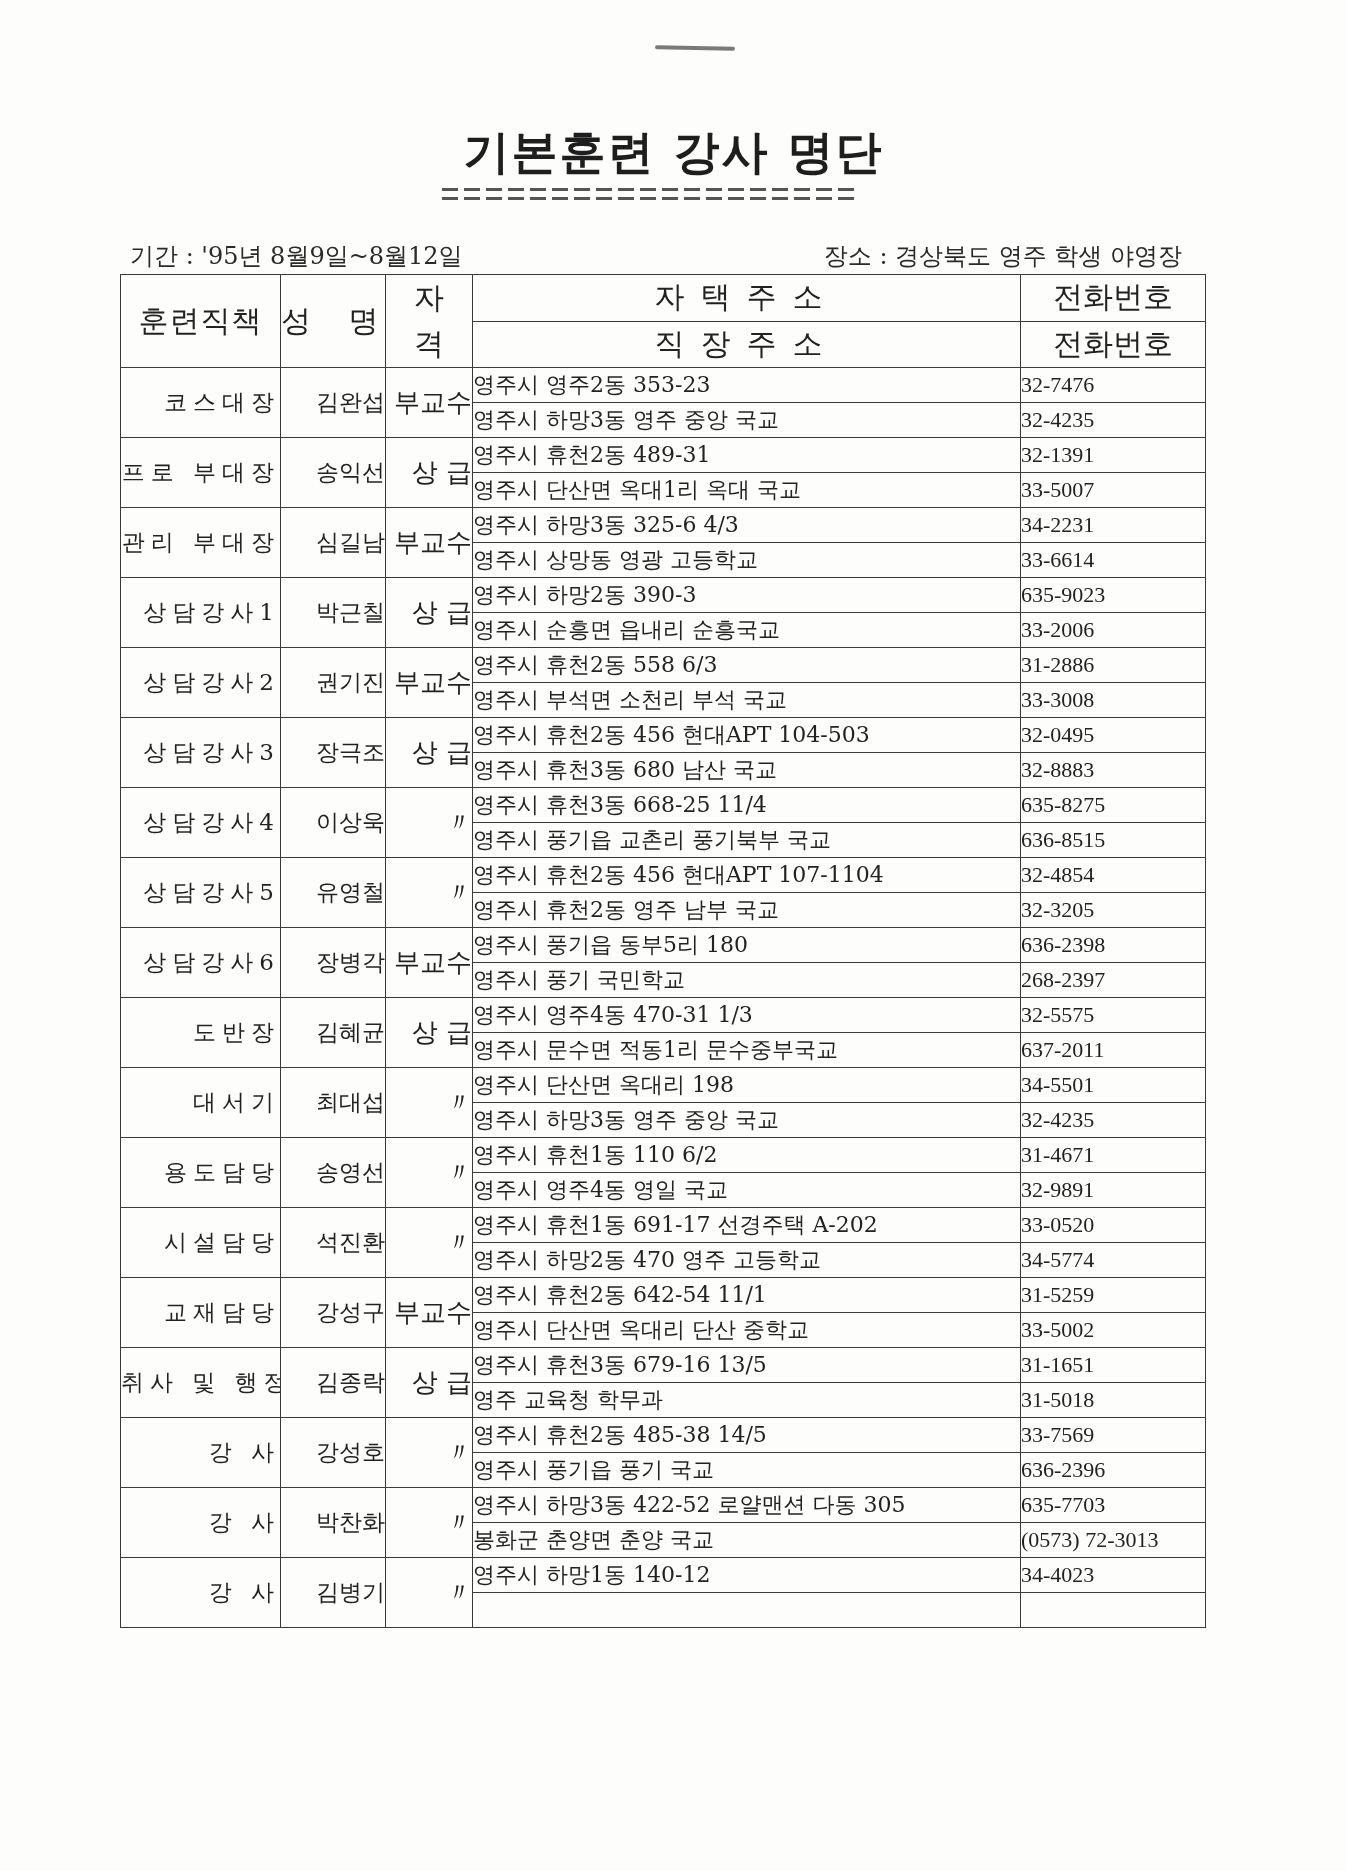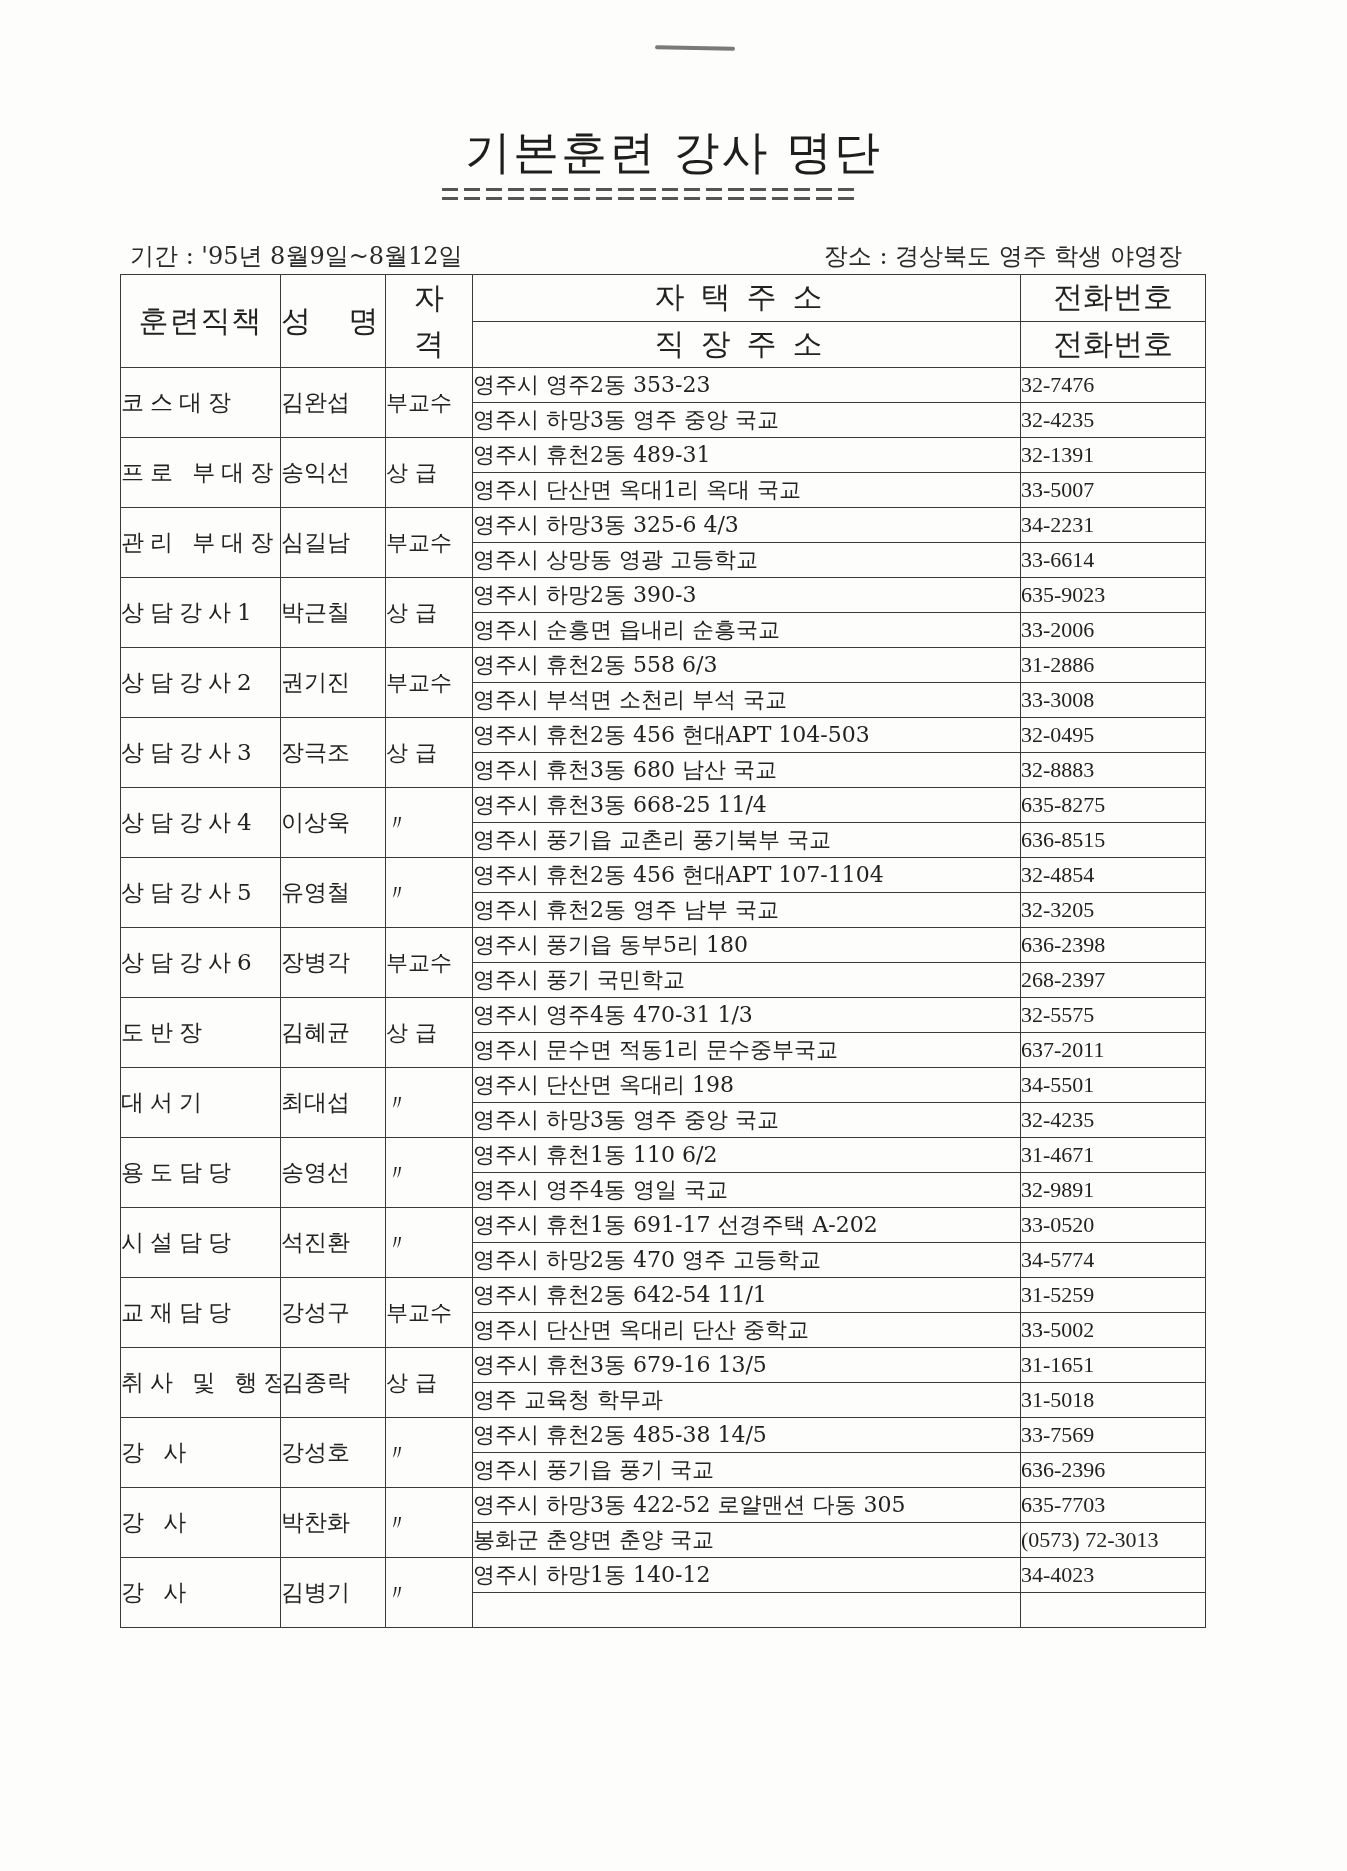--- a/index.html
+++ b/index.html
@@ -13,21 +13,21 @@
   }
   .staple {
     position: absolute; left: 655px; top: 46px;
     width: 80px; height: 4px; background: #7a7a78;
     border-radius: 2px; transform: rotate(1deg);
   }
   .title {
     position: absolute; left: 0; width: 1347px; top: 122px;
     text-align: center;
     font-family: "DejaVu Sans", "Liberation Sans", sans-serif;
-    font-weight: normal; font-size: 46px; letter-spacing: 2px;
+    font-weight: bold; font-size: 46px; letter-spacing: 2px;
     color: #1e1e1e;
   }
   .title-rule {
     position: absolute; left: 442px; top: 188px; width: 412px;
     height: 12px;
     background:
       repeating-linear-gradient(90deg, #555 0 16px, transparent 16px 22px) top/100% 3px no-repeat,
       repeating-linear-gradient(90deg, #555 0 16px, transparent 16px 22px) bottom/100% 3px no-repeat;
   }
   .meta {
@@ -50,24 +50,24 @@
     font-weight: normal;
     overflow: hidden;
     white-space: nowrap;
   }
   th { font-size: 30px; text-align: center; }
   th.h-role { letter-spacing: 1px; }
   th.h-name { letter-spacing: 14px; }
   th.h-qual { font-size: 30px; line-height: 46px; }
   th.h-addr { letter-spacing: 16px; height: 44px; }
   th.h-phone { letter-spacing: 0; height: 44px; }
-  td.role, td.name, td.qual { text-align: left; vertical-align: middle; }
+  td.role, td.name, td.qual { text-align: right; vertical-align: middle; }
   td.role { font-size: 23px; letter-spacing: 6px; }
   td.name { font-size: 23px; margin-left: 36px; }
-  td.qual { font-size: 22px; }
+  td.qual { font-size: 26px; }
   td.addr, td.phone { height: 34px; font-size: 22px; padding-left: 4px; vertical-align: middle; }
   td.phone { font-family: "Liberation Serif", serif; }
 </style>
 </head>
 <body>
 
 <div class="staple"></div>
 
 <div class="title">기본훈련 강사 명단</div>
 <div class="title-rule"></div>

